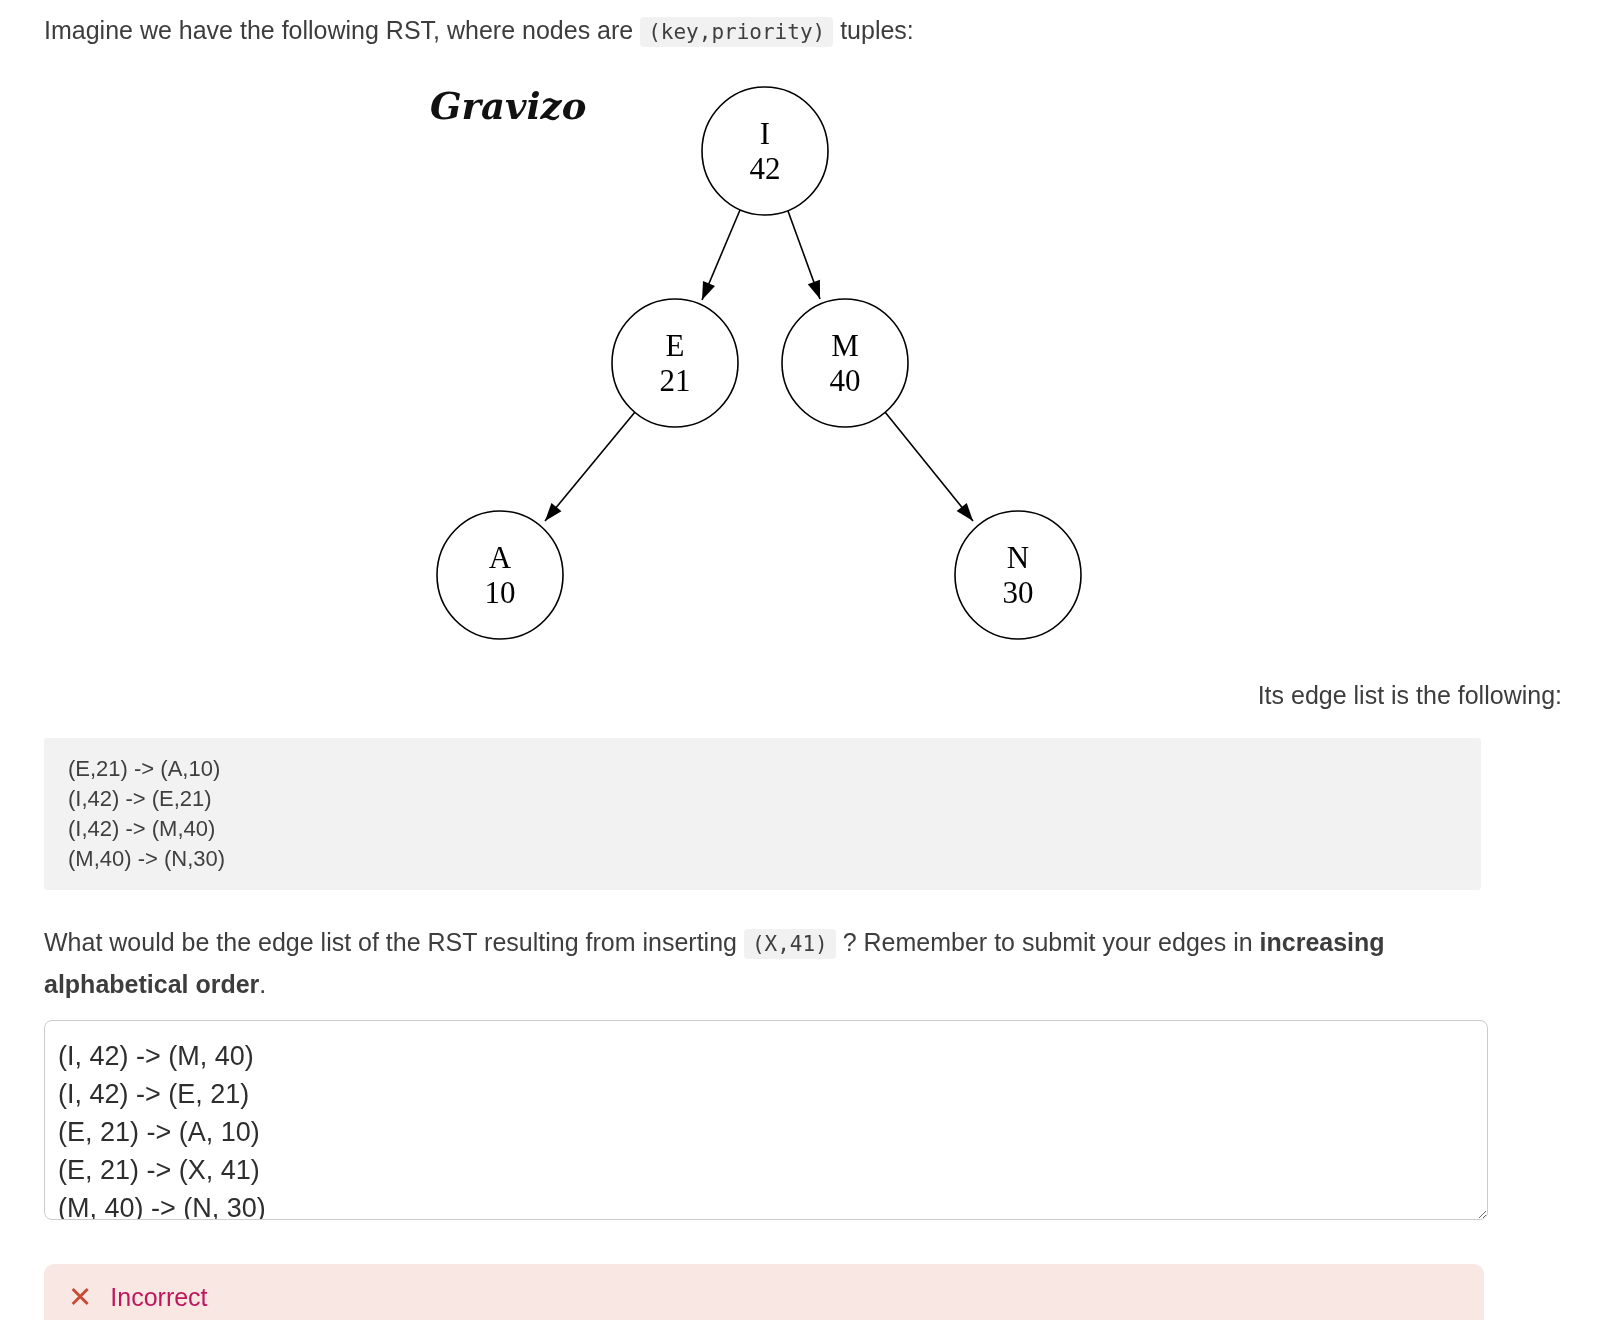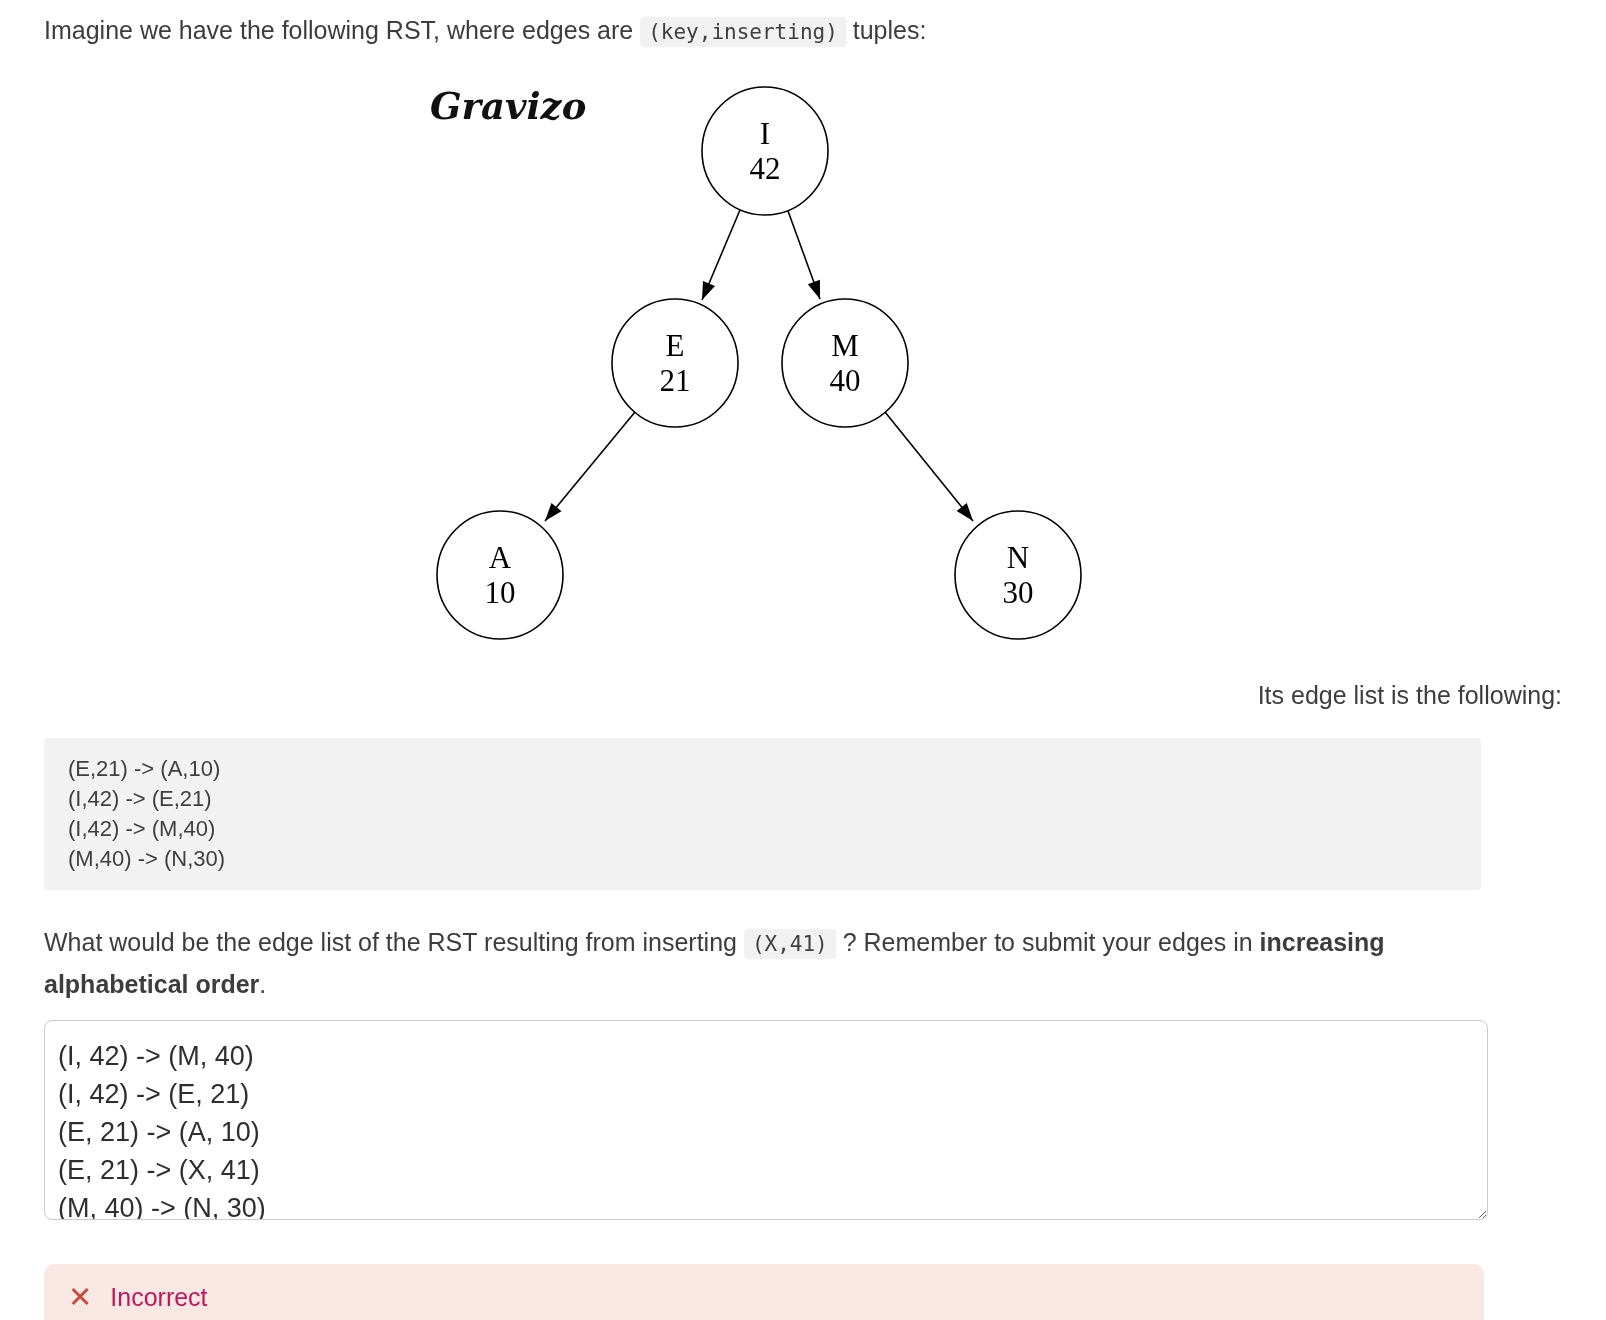--- a/index.html
+++ b/index.html
@@ -98,21 +98,21 @@
   .banner .label {
     font-size: 25px;
     color: #be185d;
   }
 </style>
 </head>
 <body>
 
 <div class="content">
 
-  <p class="para"><span>Imagine we have the following RST, where edges are </span><span class="inline-code">(key,inserting)</span><span> tuples:</span></p>
+  <p class="para"><span>Imagine we have the following RST, where nodes are </span><span class="inline-code">(key,priority)</span><span> tuples:</span></p>
 
   <svg class="graph" width="1606" height="592" viewBox="0 0 1606 592">
     <defs>
       <marker id="arrow" markerUnits="userSpaceOnUse" markerWidth="22" markerHeight="16" refX="0" refY="0" orient="auto" overflow="visible">
         <path d="M0,0 L-18,6.5 L-18,-6.5 Z" fill="#000000"></path>
       </marker>
     </defs>
 
     <text class="logo-text" x="430" y="62">Gravizo</text>
 

